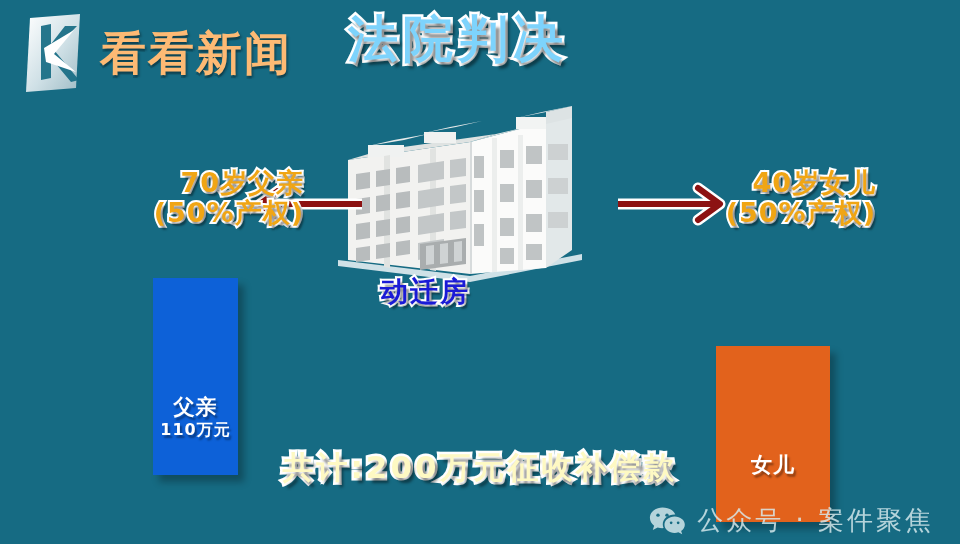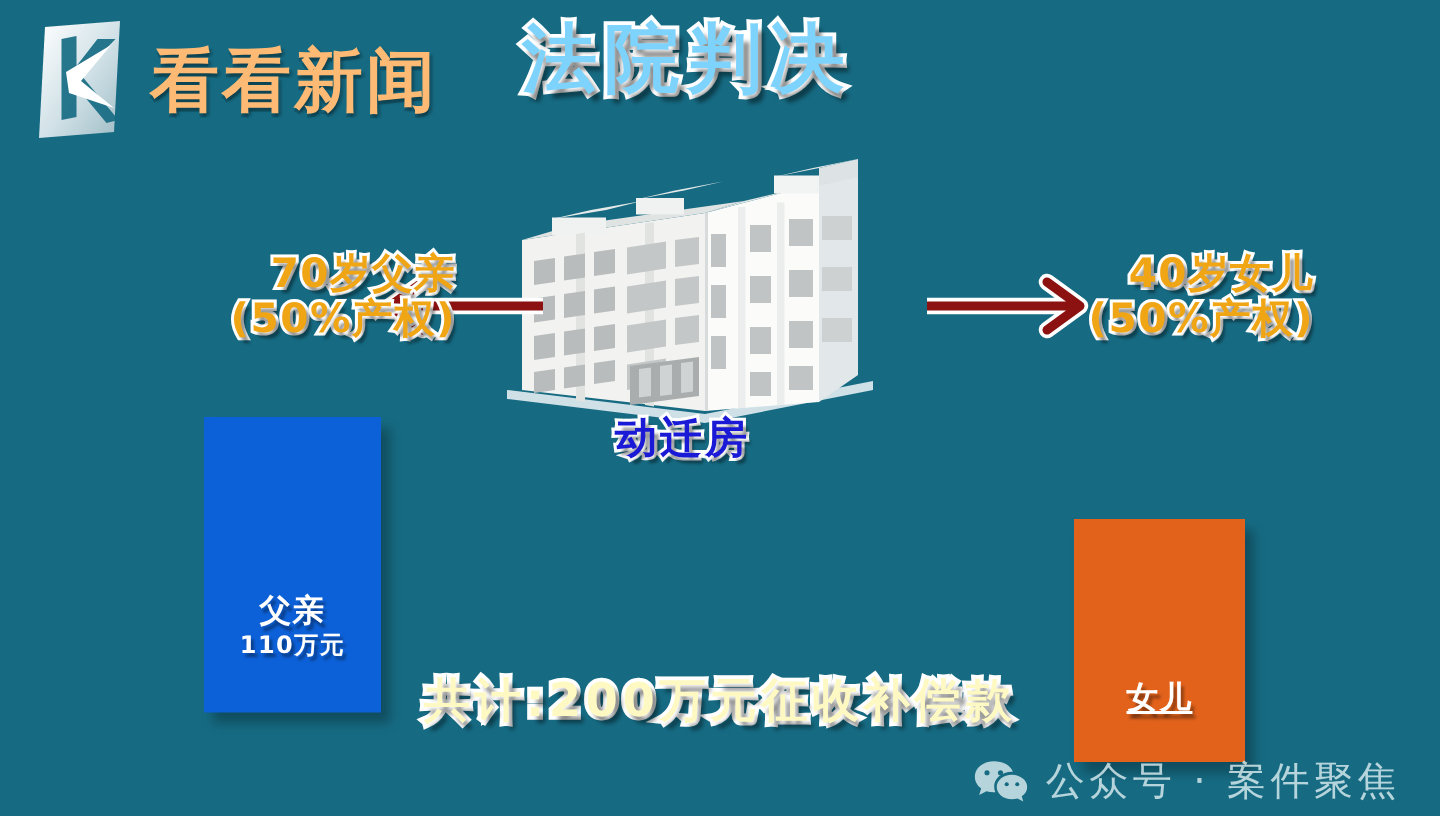--- a/index.html
+++ b/index.html
@@ -49,39 +49,39 @@
     -webkit-text-stroke:4px #ffffff;
     paint-order:stroke fill;
     text-shadow:3px 4px 2px rgba(0,0,0,.4);
   }
   .side-label .l2{display:block;}
   .label-left{left:104px;top:168px;width:200px;}
   .label-right{left:676px;top:168px;width:200px;}
 
   
   .bld-caption{
-    position:absolute;left:380px;top:278px;width:150px;text-align:center;
+    position:absolute;left:380px;top:278px;width:150px;
     font-size:28px;font-weight:bold;letter-spacing:2px;line-height:1;
     color:#1a1ad6;
     -webkit-text-stroke:4px #ffffff;
     paint-order:stroke fill;
     text-shadow:3px 4px 2px rgba(0,0,0,.4);
   }
 
   
   .vbox{
     position:absolute;
     box-shadow:6px 7px 7px rgba(0,0,0,.28);
     display:flex;flex-direction:column;align-items:center;justify-content:flex-end;
     color:#ffffff;font-weight:bold;letter-spacing:1px;
   }
   .vbox .vname{font-size:21px;line-height:1.25;text-shadow:2px 3px 2px rgba(0,0,0,.38);}
   .vbox .vamt{font-size:16px;line-height:1.3;text-shadow:2px 3px 2px rgba(0,0,0,.38);}
-  .vbox-father{left:136px;top:278px;width:118px;height:163px;background:#0d61d8;padding-bottom:34px;}
-  .vbox-daughter{left:716px;top:346px;width:114px;height:132px;background:#e2621c;padding-bottom:30px;text-decoration:underline;}
+  .vbox-father{left:153px;top:278px;width:85px;height:163px;background:#0d61d8;padding-bottom:34px;}
+  .vbox-daughter{left:716px;top:346px;width:114px;height:132px;background:#e2621c;padding-bottom:44px;}
 
   
   .total{
     position:absolute;left:0;top:452px;width:960px;text-align:center;
     font-size:31px;font-weight:bold;letter-spacing:3px;line-height:1;
     color:#fef9c3;
     -webkit-text-stroke:5px #ffffff;
     paint-order:stroke fill;
     text-shadow:4px 5px 3px rgba(0,0,0,.45);
   }

